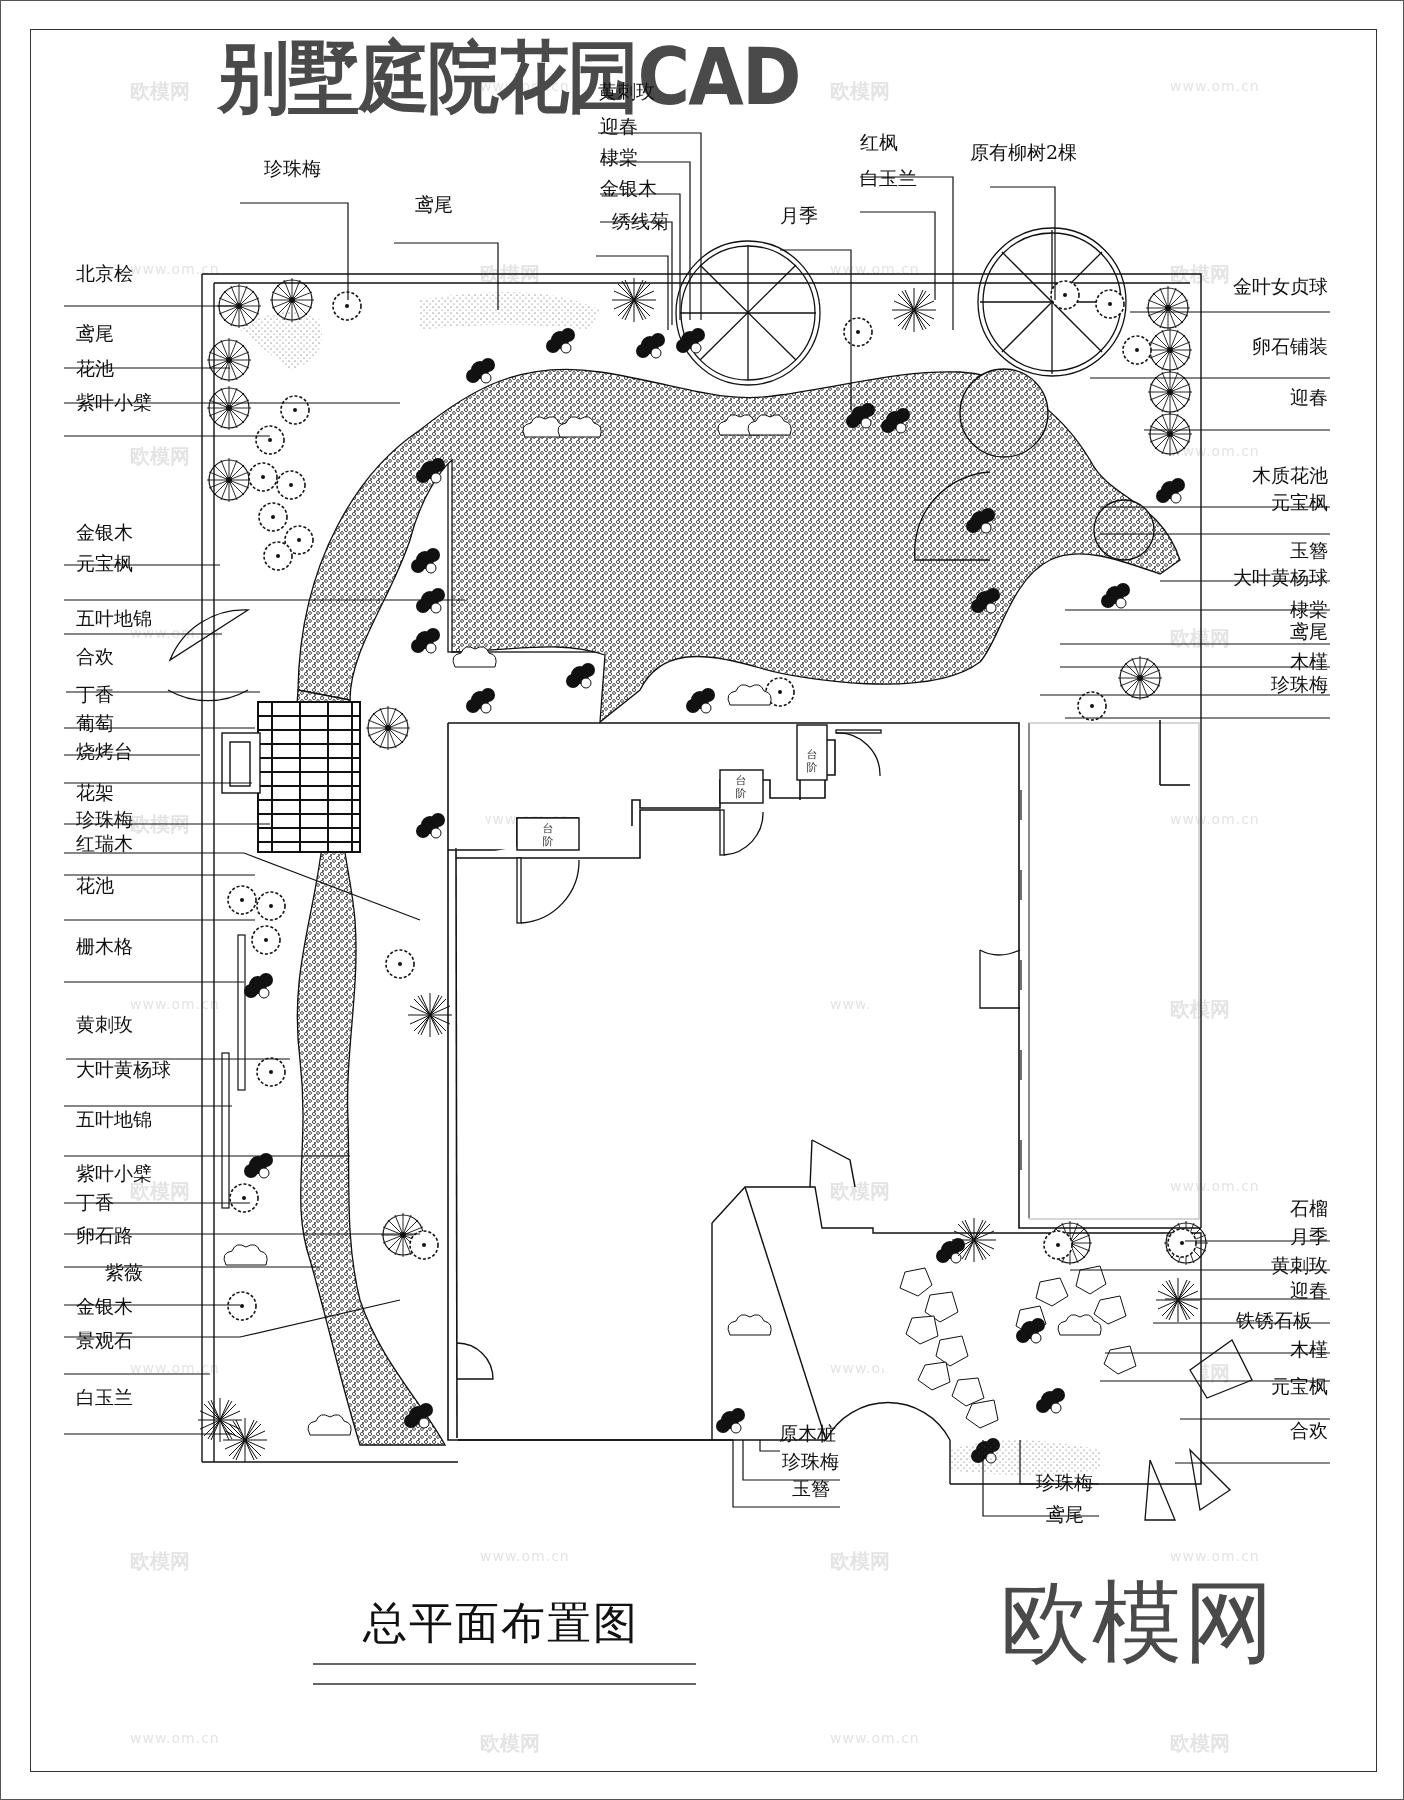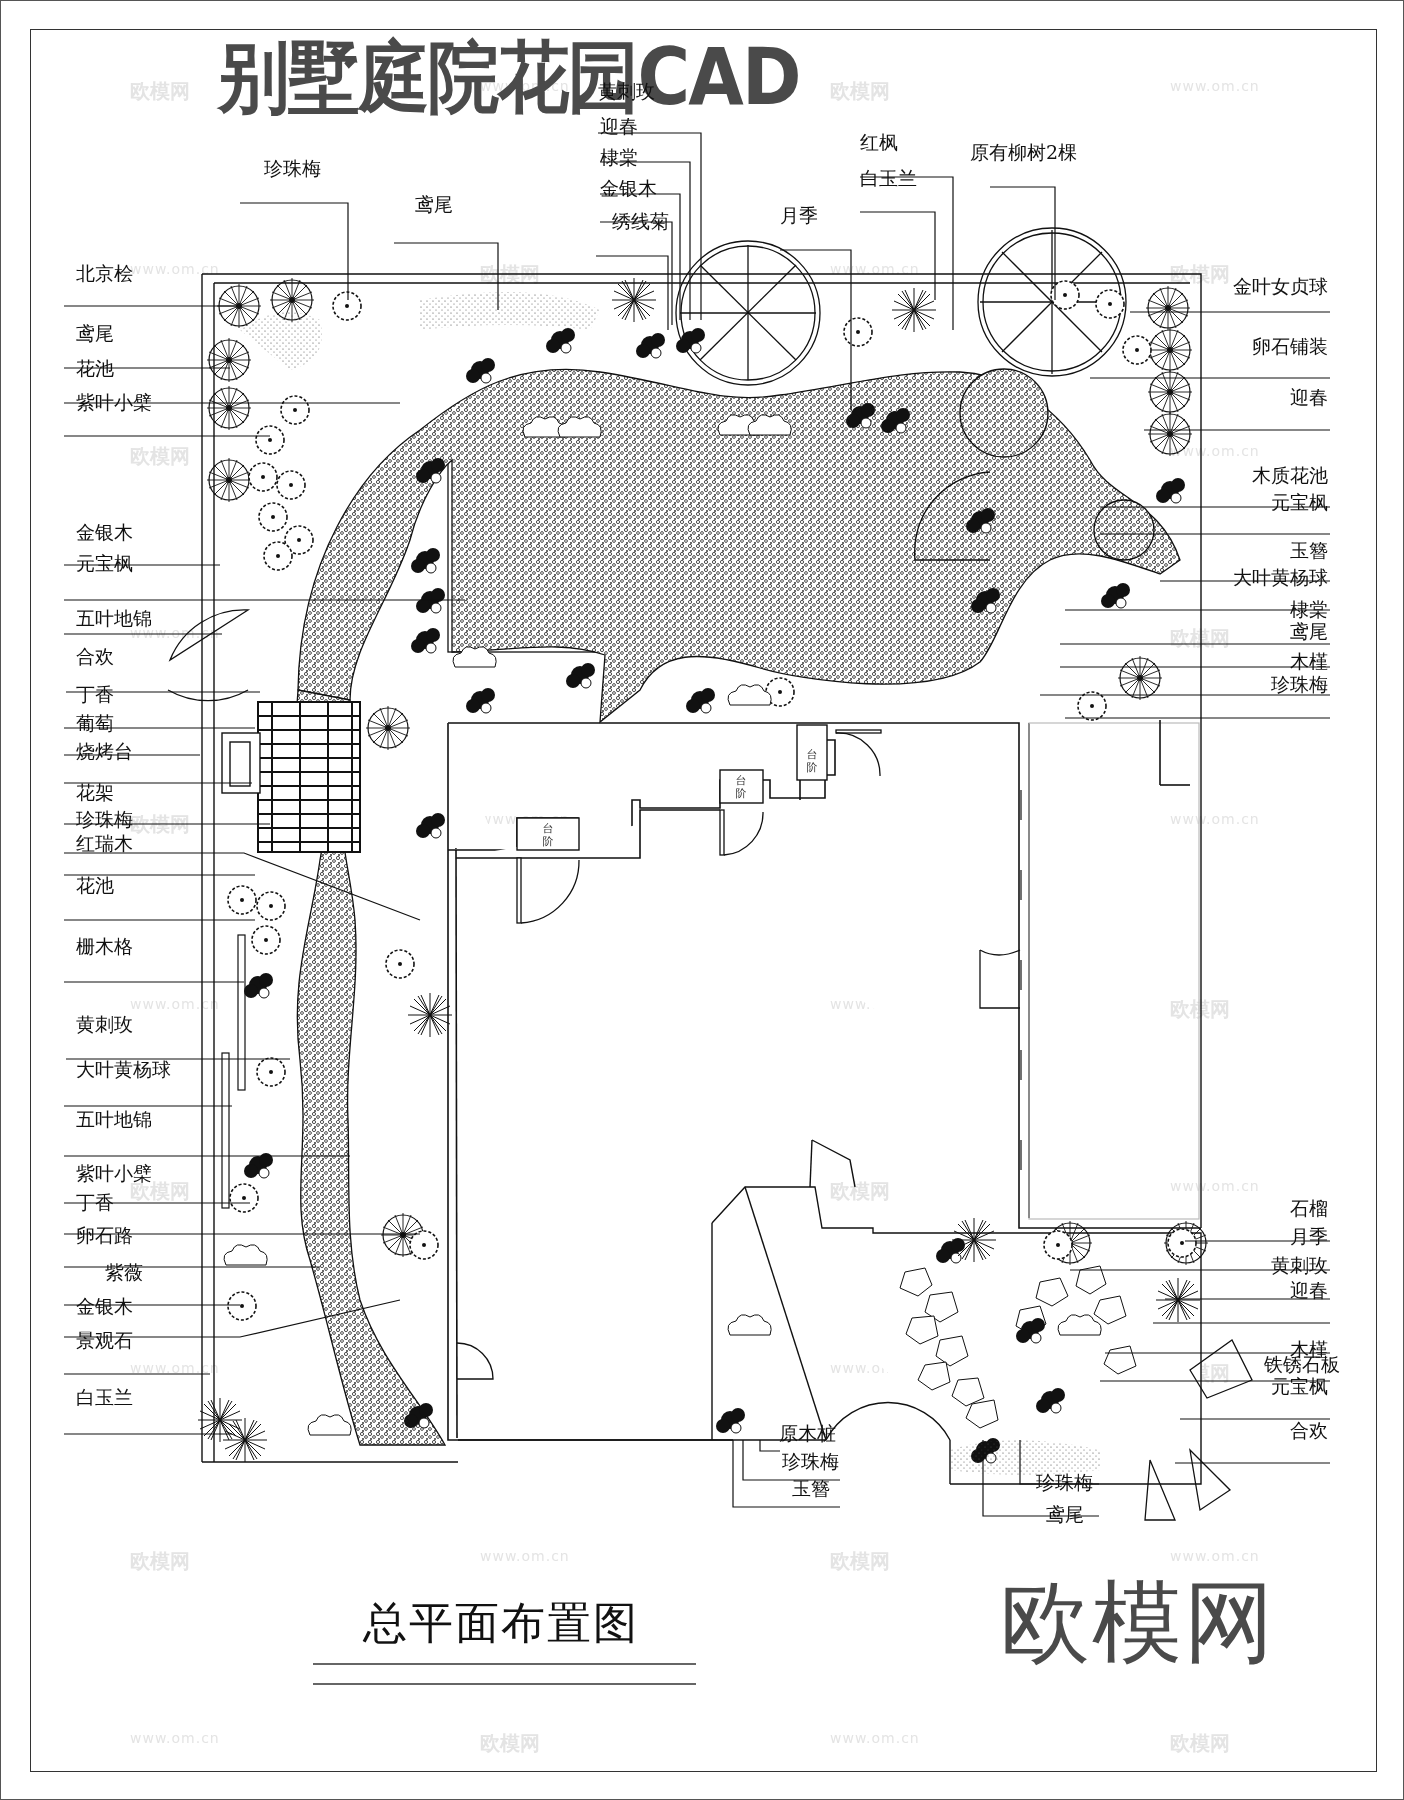--- a/index.html
+++ b/index.html
@@ -486,21 +486,21 @@
     <div class="lbl r" style="right: 76px; top: 541px;">玉簪</div>
     <div class="lbl r" style="right: 76px; top: 568px;">大叶黄杨球</div>
     <div class="lbl r" style="right: 76px; top: 600px;">棣棠</div>
     <div class="lbl r" style="right: 76px; top: 622px;">鸢尾</div>
     <div class="lbl r" style="right: 76px; top: 652px;">木槿</div>
     <div class="lbl r" style="right: 76px; top: 675px;">珍珠梅</div>
     <div class="lbl r" style="right: 76px; top: 1199px;">石榴</div>
     <div class="lbl r" style="right: 76px; top: 1227px;">月季</div>
     <div class="lbl r" style="right: 76px; top: 1256px;">黄刺玫</div>
     <div class="lbl r" style="right: 76px; top: 1281px;">迎春</div>
-    <div class="lbl r" style="right: 64px; top: 1311px; margin-top: 44px;">铁锈石板</div>
+    <div class="lbl r" style="right: 92px; top: 1311px;">铁锈石板</div>
     <div class="lbl r" style="right: 76px; top: 1340px;">木槿</div>
     <div class="lbl r" style="right: 76px; top: 1377px;">元宝枫</div>
     <div class="lbl r" style="right: 76px; top: 1421px;">合欢</div>
   </div>
 <div id="labels-bottom">
     <div class="lbl" style="left: 779px; top: 1424px;">原木桩</div>
     <div class="lbl" style="left: 782px; top: 1452px;">珍珠梅</div>
     <div class="lbl" style="left: 792px; top: 1479px;">玉簪</div>
     <div class="lbl" style="left: 1036px; top: 1473px;">珍珠梅</div>
     <div class="lbl" style="left: 1046px; top: 1505px;">鸢尾</div>

